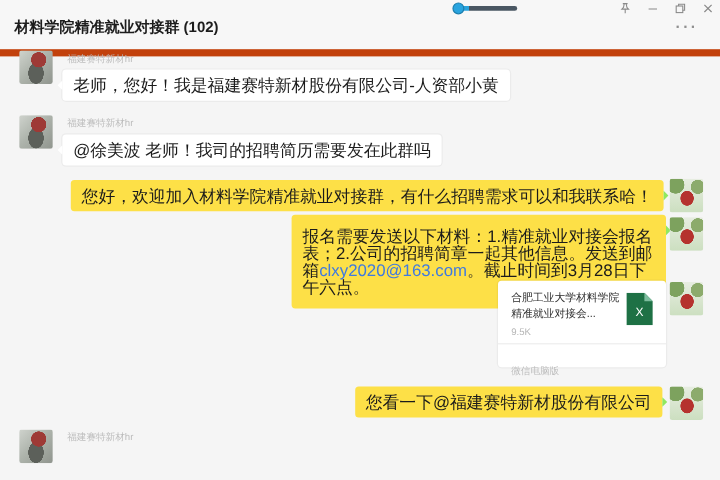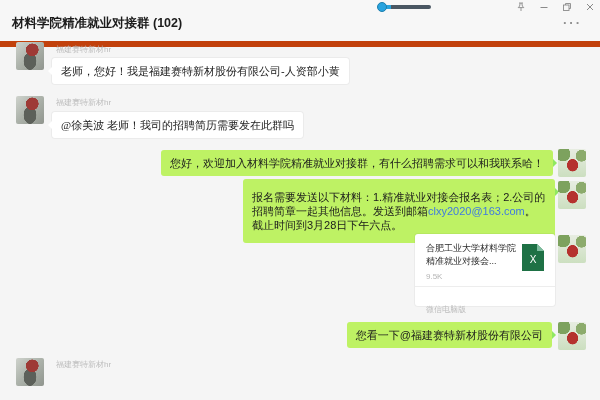--- a/index.html
+++ b/index.html
@@ -26,33 +26,33 @@
   .av-left{background:
       radial-gradient(circle at 58% 28%, #9e3a36 0 24%, rgba(0,0,0,0) 25%),
       radial-gradient(ellipse at 50% 68%, #5c605a 0 32%, rgba(0,0,0,0) 33%),
       linear-gradient(135deg,#cfd3cd 0%,#aeb4ac 45%,#90958e 100%);}
   .av-right{background:
       radial-gradient(ellipse at 52% 58%, #b5322e 0 26%, rgba(0,0,0,0) 28%),
       radial-gradient(circle at 18% 18%, #7da25e 0 22%, rgba(0,0,0,0) 23%),
       radial-gradient(circle at 84% 24%, #8cab6c 0 18%, rgba(0,0,0,0) 19%),
       linear-gradient(180deg,#e7ede1 0%,#ccdfc0 100%);}
   .sender{position:absolute;font-size:8px;color:#bcbcbc;white-space:nowrap;}
-  .bubble{position:absolute;font-size:11px;color:#1b1b1b;background:#ffffff;
+  .bubble{position:absolute;font-size:14px;color:#1b1b1b;background:#ffffff;
     padding:8px 9px;border-radius:3px;white-space:nowrap;line-height:10px;
     box-shadow:0 0 0 1px rgba(0,0,0,0.04);}
-  .bubble.green{background:#bef264;box-shadow:none;}
+  .bubble.green{background:#fde047;box-shadow:none;}
   .bubble.multi{white-space:normal;width:294px;line-height:14px;padding:11px 9px;}
   .bubble.tail-l::before{content:"";position:absolute;left:-4px;top:9px;
     border-top:4px solid transparent;border-bottom:4px solid transparent;border-right:4px solid #fff;}
   .bubble.tail-r::after{content:"";position:absolute;right:-4px;top:9px;
     border-top:4px solid transparent;border-bottom:4px solid transparent;border-left:4px solid #90e860;}
   .link{color:#3f7ae0;cursor:pointer;}
   
   #av-a{left:16px;top:0px;}   #name-a{left:56px;top:2px;}  #bub-a{left:52px;top:16px;}
-  #av-b{left:16px;top:54px;}  #name-b{left:56px;top:55px;} #bub-b{left:52px;top:70px;font-family:Liberation Serif, serif;}
+  #av-b{left:16px;top:54px;}  #name-b{left:56px;top:55px;} #bub-b{left:52px;top:70px;}
   #bub-c{right:47px;top:108px;} #av-c{right:14px;top:107px;}
   #bub-d{right:45px;top:137px;} #av-d{right:14px;top:139px;}
   #file-card{position:absolute;left:415px;top:192px;width:140px;height:72px;background:#fff;border-radius:3px;box-shadow:0 0 0 1px rgba(0,0,0,0.04);cursor:pointer;}
   #av-e{right:14px;top:193px;}
   .file-title{position:absolute;left:11px;top:8px;width:94px;font-size:9px;line-height:13px;color:#2d2d2d;}
   .excel-icon{position:absolute;right:11px;top:10px;}
   .file-size{position:absolute;left:11px;top:38px;font-size:8px;color:#b5b5b5;}
   .file-divider{position:absolute;left:0;right:0;top:52px;height:1px;background:#ededed;}
   .file-source{position:absolute;left:11px;top:70px;font-size:8px;color:#bdbdbd;}
   #bub-f{right:48px;top:280px;text-align:right;} #av-f{right:14px;top:280px;}

